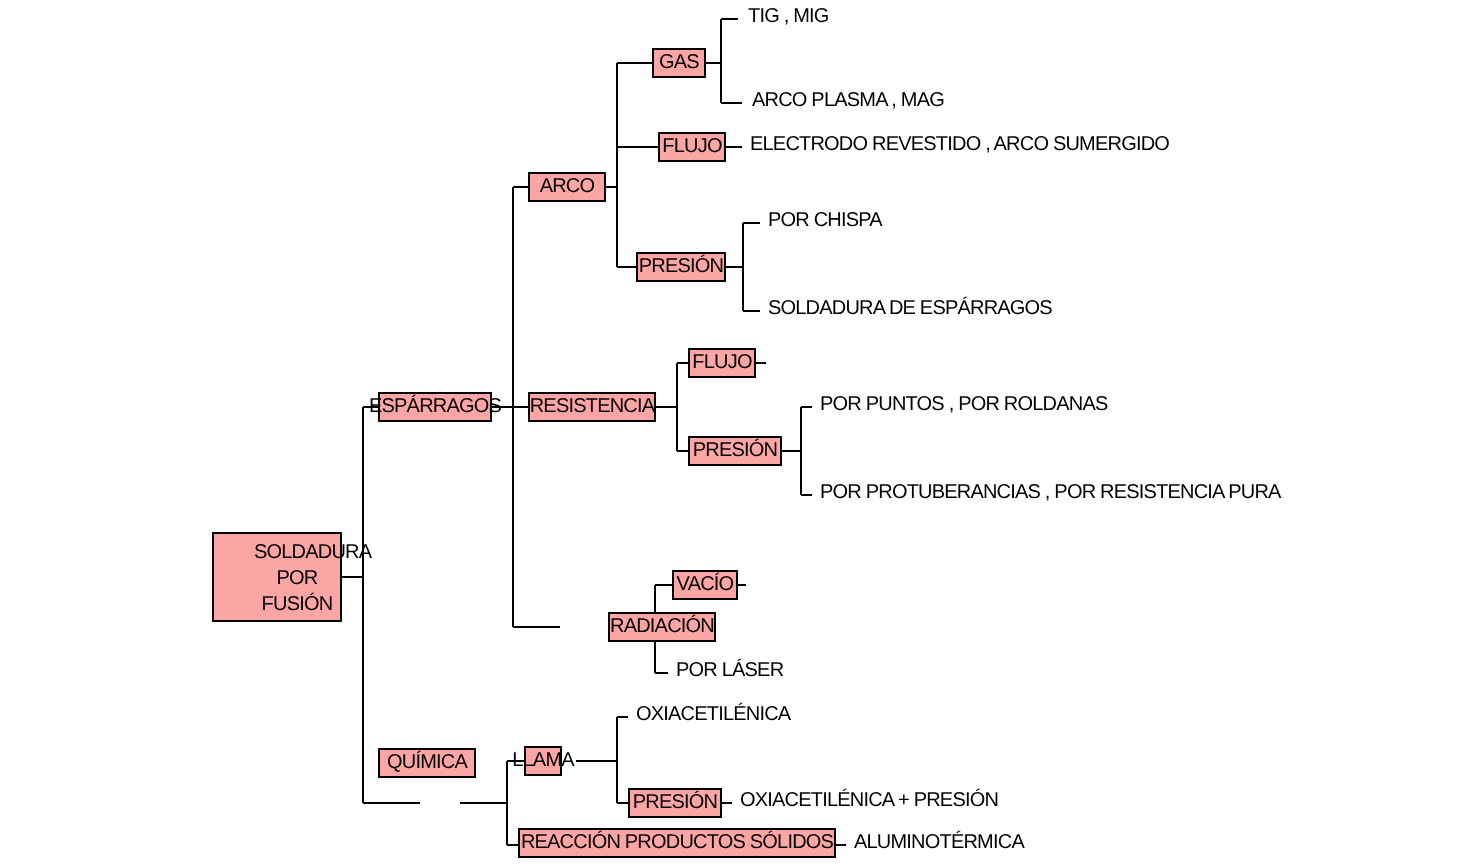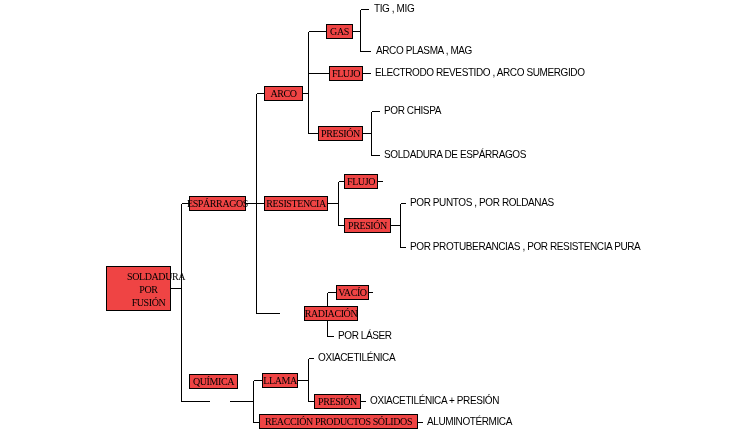--- a/index.html
+++ b/index.html
@@ -13,27 +13,26 @@
     letter-spacing: -0.4px;
     color: #000000;
     overflow: hidden;
   }
   #wires { position: absolute; left: 0; top: 0; }
   .node {
     position: absolute;
     box-sizing: border-box;
     height: 15px;
     border: 1px solid #000000;
-    background: #ef4444;
+    background: #fca5a5;
     display: flex;
     align-items: center;
     justify-content: center;
     white-space: nowrap;
     line-height: 13px;
-    font-family: Liberation Serif, serif;
   }
   .node.root {
     height: 45px;
     display: block;
     text-align: center;
     padding-top: 3px;
     line-height: 13px;
     white-space: normal;
     padding-left: 20px;
   }
@@ -109,21 +108,21 @@
 
   <div class="node" style="left:344px; top:174px; width:34px;">FLUJO</div>
 
   <div class="node" style="left:344px; top:218px; width:47px;">PRESIÓN</div>
   <div class="leaf" style="left:410px; top:196px;">POR PUNTOS , POR ROLDANAS</div>
   <div class="leaf" style="left:410px; top:240px;">POR PROTUBERANCIAS , POR RESISTENCIA PURA</div>
 
   <div class="node" style="left:336px; top:285px; width:33px;">VACÍO</div>
   <div class="leaf" style="left:338px; top:329px;">POR LÁSER</div>
 
-  <div class="node" style="left:262px; top:373px; width:36px;">LLAMA</div>
+  <div class="node" style="left:262px; top:373px; width:19px;">LLAMA</div>
   <div class="leaf" style="left:318px; top:351px;">OXIACETILÉNICA</div>
 
   <div class="node" style="left:314px; top:394px; width:47px;">PRESIÓN</div>
   <div class="leaf" style="left:370px; top:394px;">OXIACETILÉNICA + PRESIÓN</div>
 
   <div class="node" style="left:259px; top:414px; width:159px;">REACCIÓN PRODUCTOS SÓLIDOS</div>
   <div class="leaf" style="left:427px; top:415px;">ALUMINOTÉRMICA</div>
 
 </div>
 

